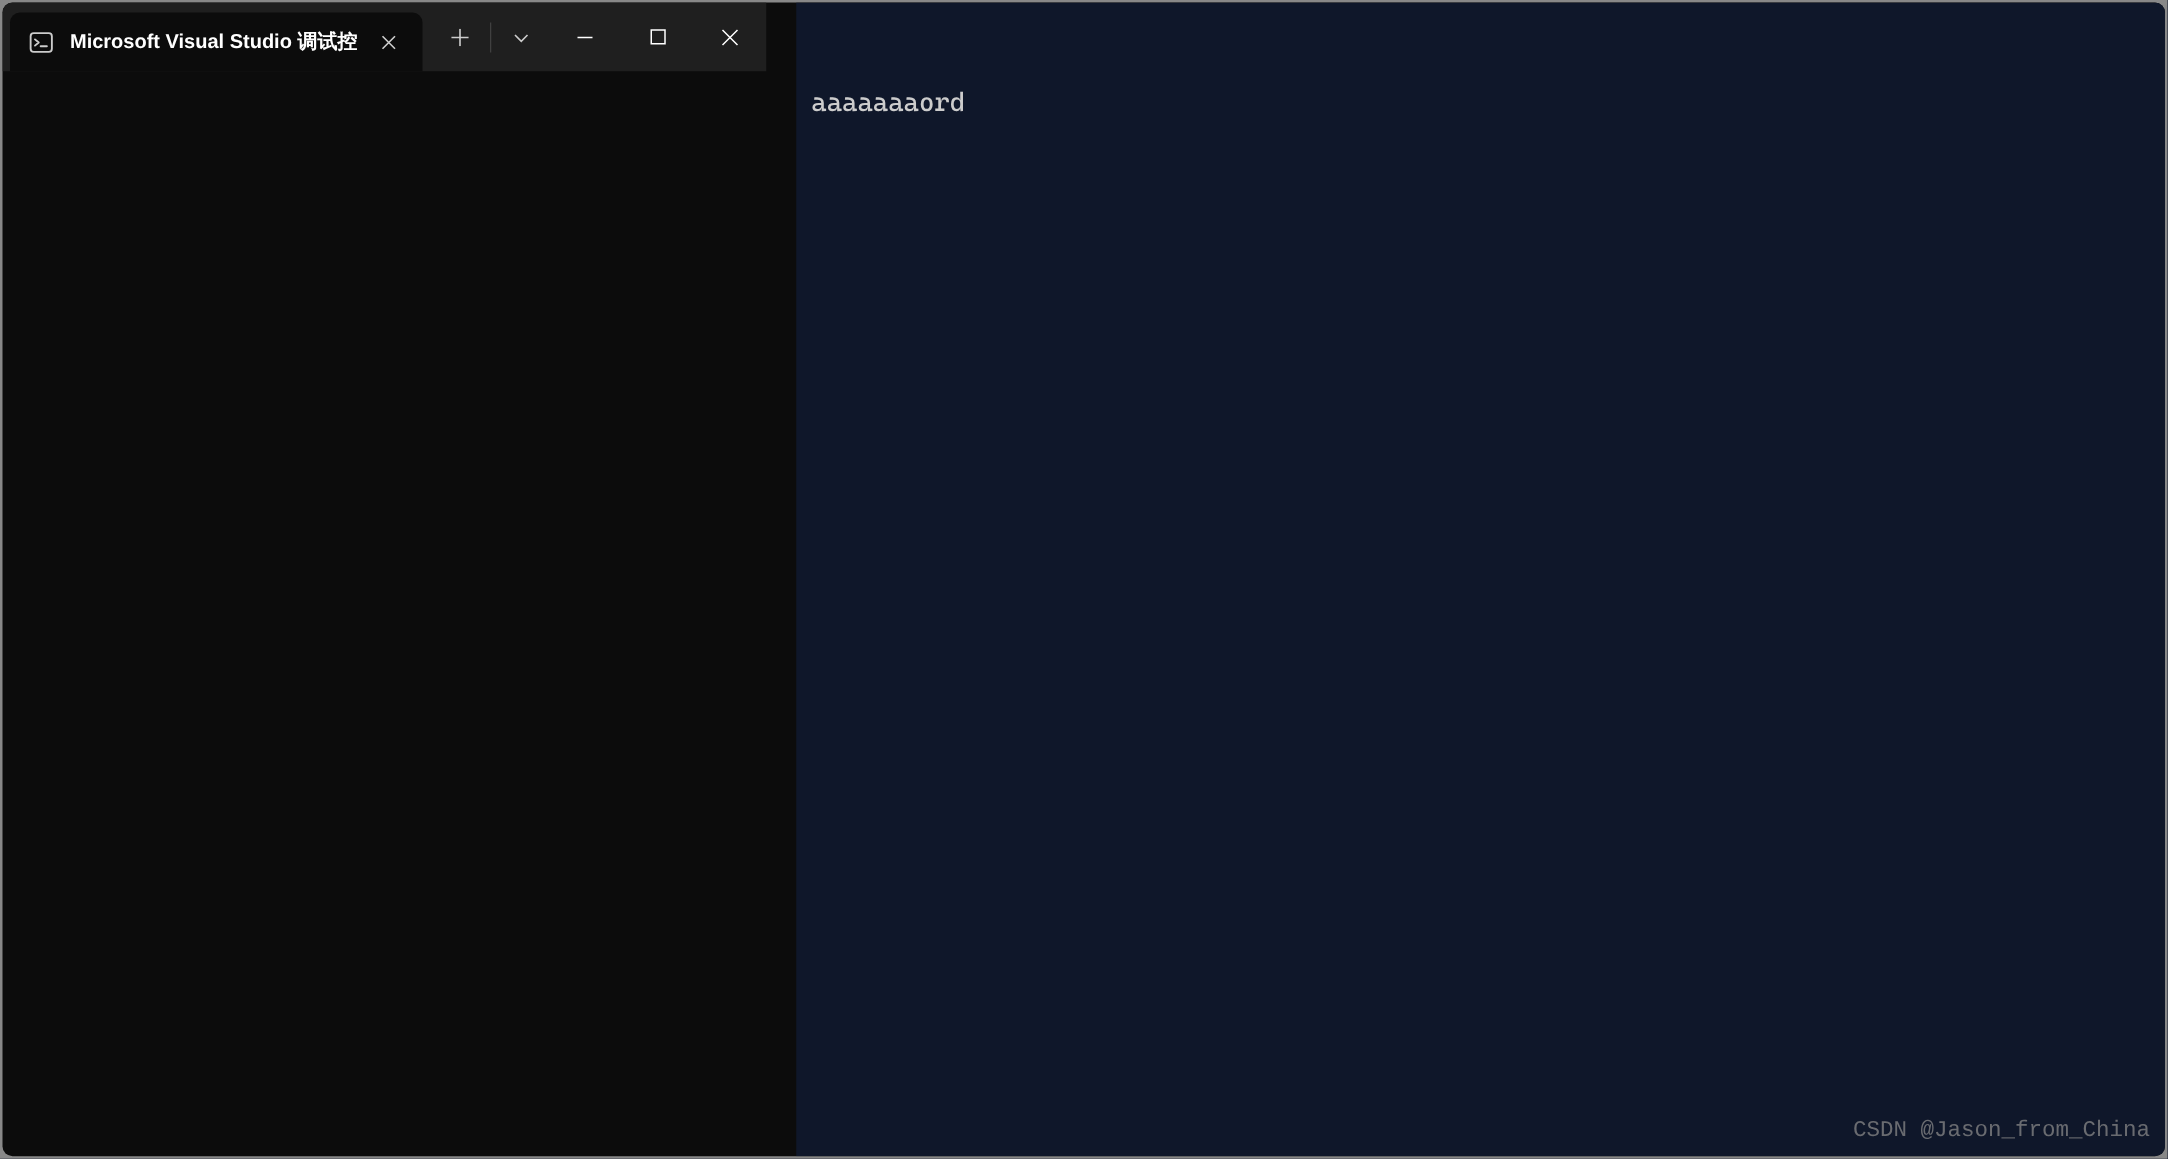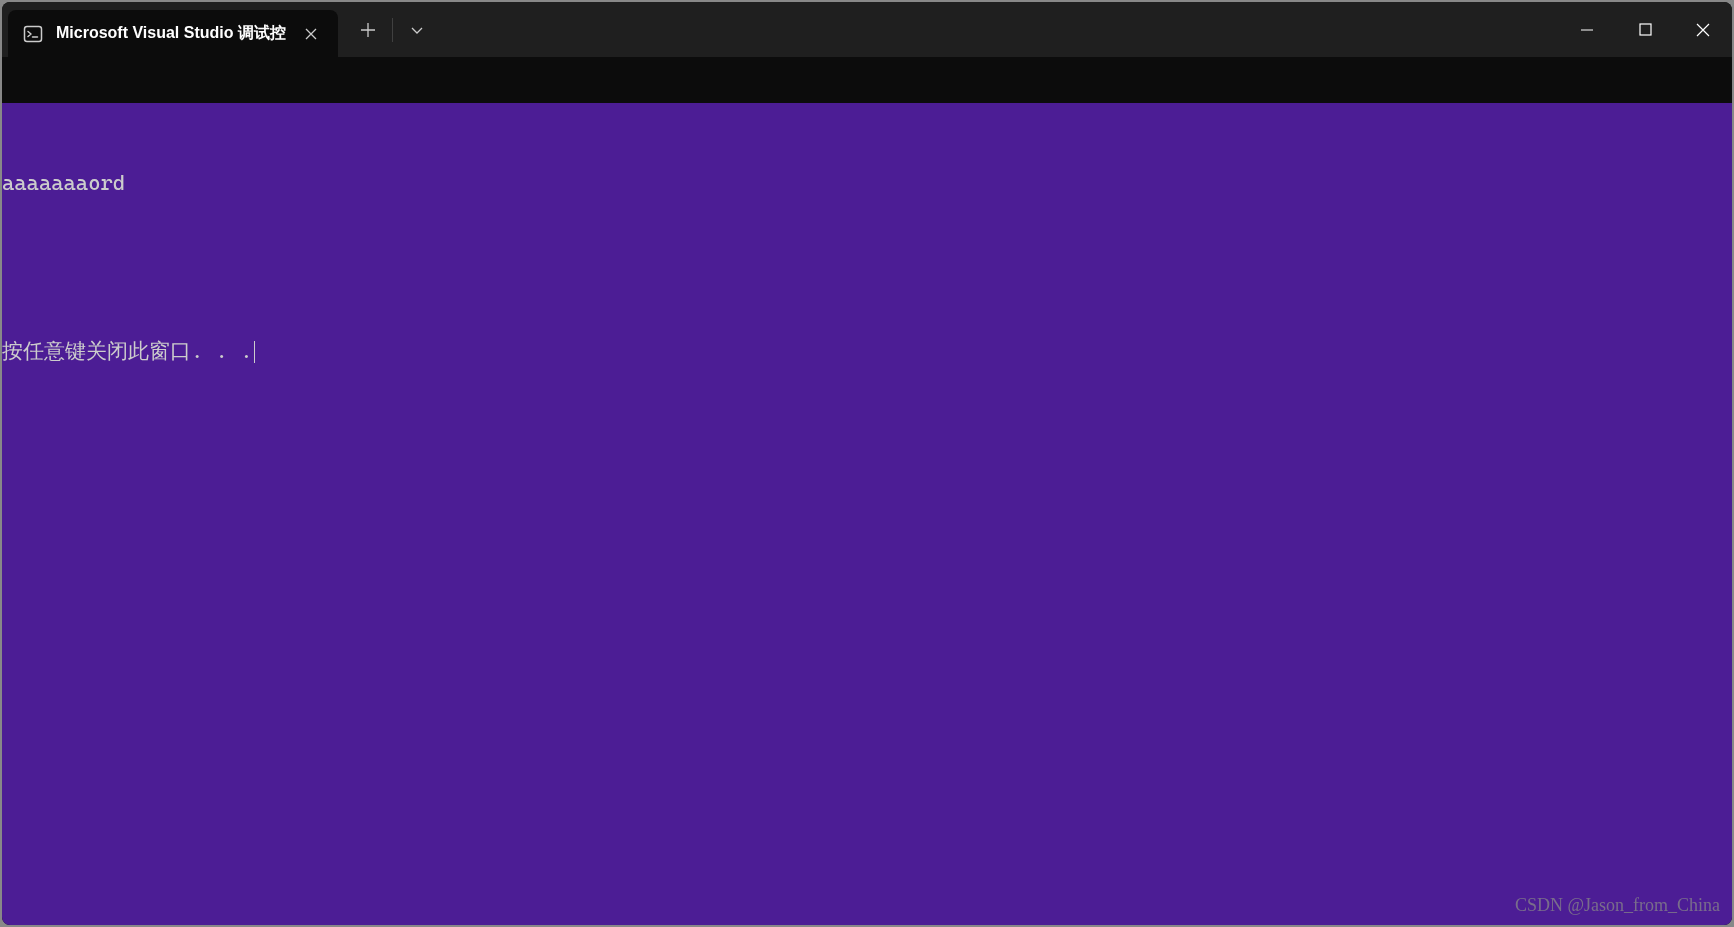--- a/index.html
+++ b/index.html
@@ -17,21 +17,22 @@
     .window {
       position: absolute;
       left: 2px;
       top: 2px;
       width: 1730px;
       height: 923px;
       background: #0c0c0c;
       border-radius: 8px;
       overflow: hidden;
       display: flex;
-      flex-direction: column;
+      flex-direction: row;
+      gap: 24px;
     }
     .titlebar {
       height: 55px;
       background: #1f1f1f;
       display: flex;
       align-items: stretch;
       justify-content: space-between;
     }
     .titlebar-left {
       display: flex;
@@ -100,30 +101,29 @@
     }
     .window-btn {
       width: 58px;
       display: flex;
       align-items: center;
       justify-content: center;
       color: #ffffff;
     }
     .terminal-body {
       flex: 1;
-      background: #4c1d95;
-      padding: 10px 0;
+      background: #0f172a;
+      padding: 10px 12px;
       font-family: "Cascadia Mono", "Consolas", monospace;
       font-size: 21px;
       line-height: 28px;
       color: #cccccc;
       white-space: pre-wrap;
       word-break: break-all;
       position: relative;
-      margin-top: 46px;
     }
     .terminal-line {
       display: block;
     }
     .blank-line {
       height: 28px;
     }
     .cursor {
       display: inline-block;
       width: 1px;
@@ -131,21 +131,21 @@
       background: #cccccc;
       vertical-align: text-bottom;
       margin-left: 1px;
     }
     .watermark {
       position: absolute;
       right: 12px;
       bottom: 6px;
       color: #888888;
       font-size: 18px;
-      font-family: Liberation Serif, serif;
+      font-family: Liberation Mono, monospace;
       opacity: 0.75;
     }
     svg {
       display: block;
     }
   </style>
 </head>
 <body>
 
 <div class="window">
@@ -195,17 +195,16 @@
         <svg width="14" height="14" viewBox="0 0 14 14">
           <path d="M1 1 L13 13 M13 1 L1 13" stroke="#ffffff" stroke-width="1.2"></path>
         </svg>
       </div>
     </div>
   </div>
 
   <div class="terminal-body">
     <span class="terminal-line">aaaaaaaord</span>
     <div class="blank-line"></div>
-    <span class="terminal-line"><span>按任意键关闭此窗口. . .</span><span class="cursor"></span></span>
 
     <div class="watermark">CSDN @Jason_from_China</div>
   </div>
 </div>
 
 </body></html>

